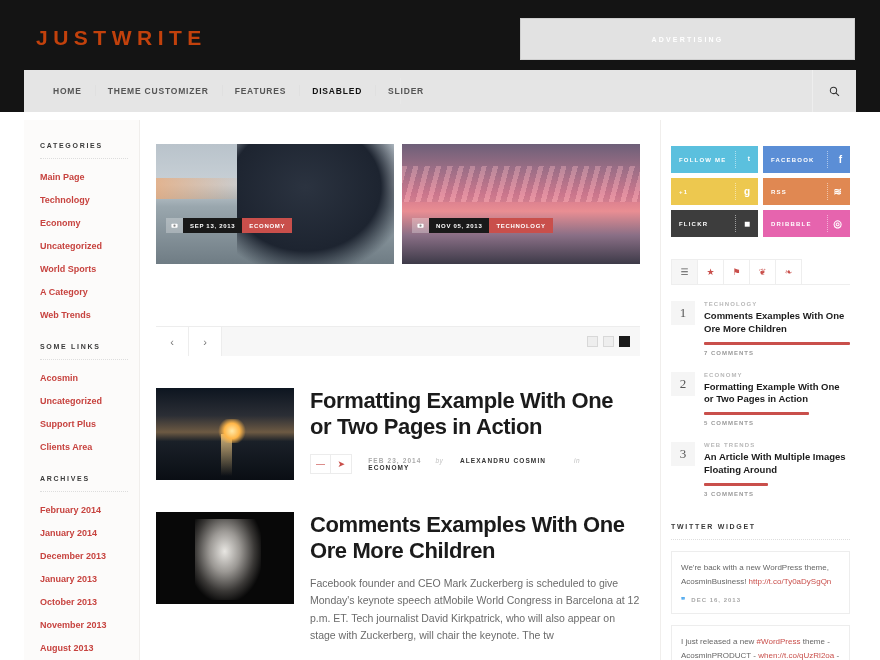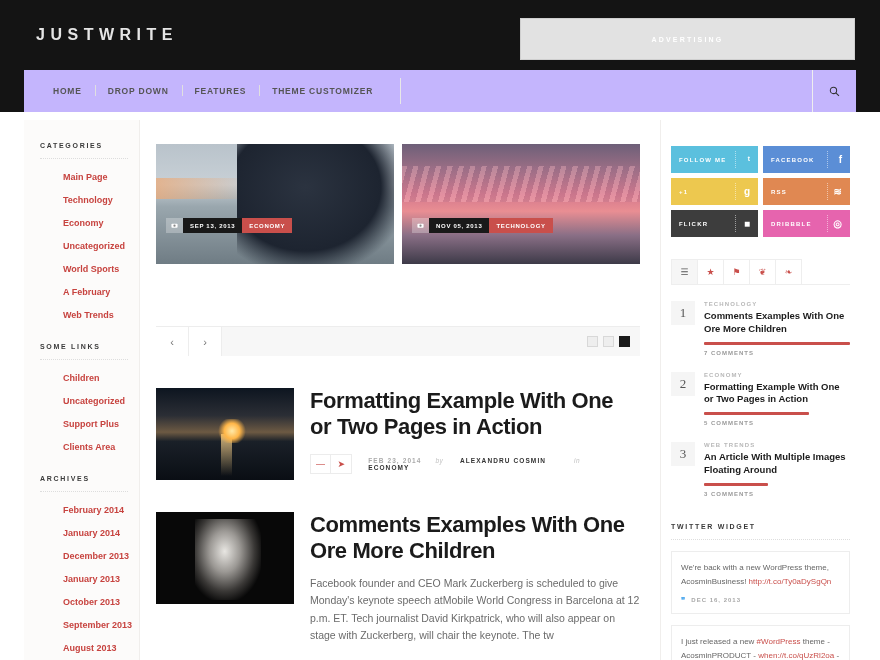--- a/index.html
+++ b/index.html
@@ -13,36 +13,36 @@
   }
   .page { position:relative; width:880px; height:660px; background:#fff; }
 
   
   .topbar {
     position:absolute; left:0; top:0; width:880px; height:112px;
     background:#141414;
   }
   .logo {
     position:absolute; left:36px; top:26px;
-    color:#e5e5e5; font-size:16px; font-weight:bold;
+    color:#c2410c; font-size:21px; font-weight:bold;
     letter-spacing:5.5px;
   }
   .ad-banner {
     position:absolute; left:520px; top:18px; width:335px; height:42px;
     background:#e2e2e2; border:1px solid #cfcfcf;
     display:flex; align-items:center; justify-content:center;
   }
   .ad-banner span {
     color:#fff; font-size:7px; font-weight:bold; letter-spacing:2.2px;
   }
 
   
   .navbar {
     position:absolute; left:24px; top:70px; width:832px; height:42px;
-    background:#c4b5fd; display:flex; align-items:flex-start;
+    background:#e5e5e5; display:flex; align-items:flex-start;
   }
   .nav-links { display:flex; align-items:center; padding-left:16px; flex:1; height:100%; }
   .nav-links a {
     font-size:8.5px; font-weight:bold; letter-spacing:0.8px;
     color:#555; text-decoration:none; padding:0 13px;
     position:relative; line-height:42px;
   }
   .nav-links a.active { color:#111; }
   .nav-links a + a::before {
     content:""; position:absolute; left:0; top:15px;
@@ -68,21 +68,21 @@
     border-right:1px solid #f0eeec;
     padding:22px 0 0 16px;
   }
   .sb-title {
     font-size:7px; font-weight:bold; letter-spacing:1.7px;
     color:#3a3a3a; padding-bottom:9px; margin-bottom:10px;
     border-bottom:1px dotted #ddd; width:88px;
   }
   .sb-title.spaced { margin-top:22px; }
   .sb-list { list-style:none; }
-  .sb-list li { margin-bottom:9px;margin-left:23px; }
+  .sb-list li { margin-bottom:9px; }
   .sb-list a {
     color:#c7433f; text-decoration:none; font-size:9px; font-weight:bold;
   }
 
   
   .center { position:absolute; left:156px; top:32px; width:484px; }
 
   .feature-row { display:flex; gap:8px; position:relative; }
   .feature {
     position:relative; width:238px; height:120px; overflow:hidden;
@@ -254,63 +254,64 @@
   <div class="topbar">
     <div class="logo">JUSTWRITE</div>
     <div class="ad-banner">
       <span>ADVERTISING</span>
     </div>
   </div>
 
   <div class="navbar">
     <div class="nav-links" id="nav-links">
         <a href="#">HOME</a>
-        <a href="#">DROP DOWN</a>
+        <a href="#">THEME CUSTOMIZER</a>
         <a href="#">FEATURES</a>
-        <a href="#">THEME CUSTOMIZER</a>
+        <a href="#" class="active">DISABLED</a>
+        <a href="#">SLIDER</a>
       </div>
     <div class="nav-sep"></div>
     <div class="nav-search">
       <svg viewBox="0 0 16 16">
         <circle cx="6.5" cy="6.5" r="4.6" fill="none" stroke="#333" stroke-width="1.5"></circle>
         <line x1="10" y1="10" x2="14.5" y2="14.5" stroke="#333" stroke-width="1.5"></line>
       </svg>
     </div>
   </div>
 
   <div class="content">
 
     <div class="left-sb">
       <div class="sb-title">CATEGORIES</div>
       <ul class="sb-list" id="cat-list">
           <li><a href="#">Main Page</a></li>
           <li><a href="#">Technology</a></li>
           <li><a href="#">Economy</a></li>
           <li><a href="#">Uncategorized</a></li>
           <li><a href="#">World Sports</a></li>
-          <li><a href="#">A February</a></li>
+          <li><a href="#">A Category</a></li>
           <li><a href="#">Web Trends</a></li>
         </ul>
 
       <div class="sb-title spaced">SOME LINKS</div>
       <ul class="sb-list" id="link-list">
-          <li><a href="#">Children</a></li>
+          <li><a href="#">Acosmin</a></li>
           <li><a href="#">Uncategorized</a></li>
           <li><a href="#">Support Plus</a></li>
           <li><a href="#">Clients Area</a></li>
         </ul>
 
       <div class="sb-title spaced">ARCHIVES</div>
       <ul class="sb-list" id="arch-list">
           <li><a href="#">February 2014</a></li>
           <li><a href="#">January 2014</a></li>
           <li><a href="#">December 2013</a></li>
           <li><a href="#">January 2013</a></li>
           <li><a href="#">October 2013</a></li>
-          <li><a href="#">September 2013</a></li>
+          <li><a href="#">November 2013</a></li>
           <li><a href="#">August 2013</a></li>
         </ul>
 
     </div>
 
     <div class="center">
 
       <div class="feature-row">
         <div class="feature">
           <div class="photo photoA">

